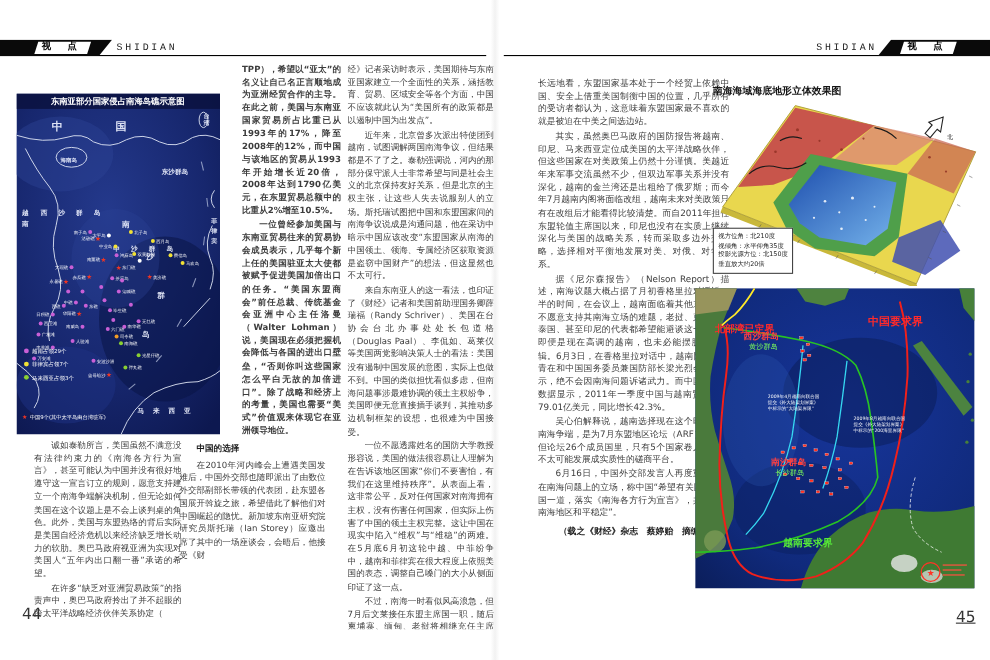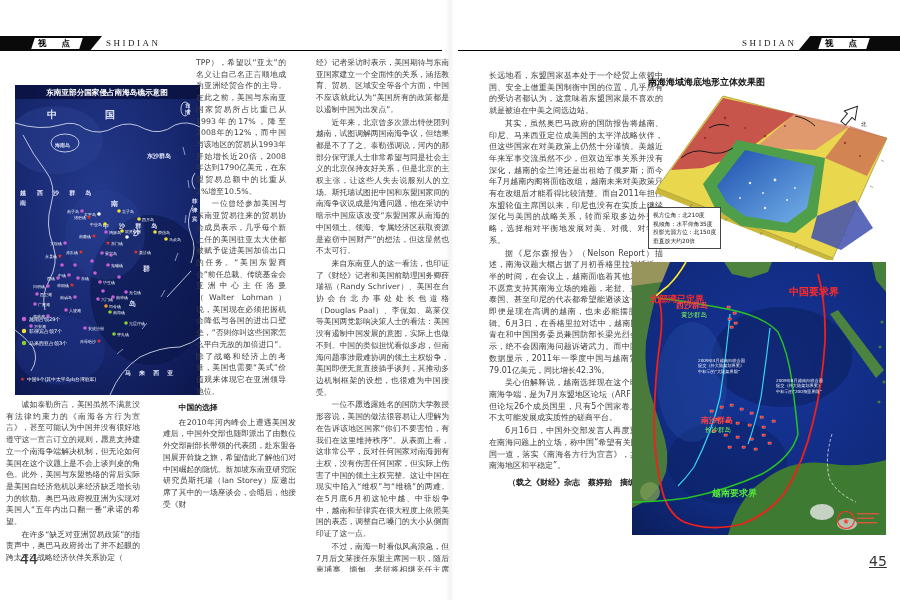--- a/index.html
+++ b/index.html
@@ -8,21 +8,21 @@
   .fold{position:absolute;left:446px;top:0;width:8px;height:600px;
         background:linear-gradient(90deg,rgba(0,0,0,0),rgba(0,0,0,.05),rgba(0,0,0,0));}
   
   .rule{position:absolute;top:50px;height:1px;background:#000;}
   .ribbon{position:absolute;top:36px;height:15px;background:#0a0a0a;}
   .ribbon-l{left:0;width:102px;clip-path:polygon(0 0,100% 0,88% 100%,0 100%);}
   .ribbon-r{right:0;width:102px;clip-path:polygon(12% 0,100% 0,100% 100%,0 100%);}
   .rwin{position:absolute;top:38px;width:48px;height:11px;background:#fff;transform:skewX(-18deg);}
   .rwin span{display:block;transform:skewX(18deg);font-size:8.5px;font-weight:bold;color:#000;
              letter-spacing:6px;text-align:center;line-height:11px;}
-  .shidian{position:absolute;top:38px;font-family:Liberation Serif, serif;font-size:9px;
+  .shidian{position:absolute;top:38px;font-family:Liberation Mono, monospace;font-size:9px;
            color:#222;letter-spacing:2.5px;}
   
   .col{position:absolute;overflow:hidden;font-size:7.8px;line-height:11.7px;color:#3d3d3d;
        text-align:justify;}
   .col p{margin:0;text-indent:2em;}
   .col p.cont{text-indent:0;}
   .col p+p{margin-top:1px;}
   .subhead{font-weight:bold;color:#1a1a1a;text-indent:2em;margin:3px 0 3px 0 !important;}
   .byline{font-weight:bold;text-align:center;text-indent:0 !important;margin-top:5px !important;
           color:#222;}
@@ -201,26 +201,26 @@
         <text x="14" y="236" font-size="5" fill="#fff">越南占领29个</text>
         <circle cx="9" cy="246" r="2.2" fill="#f2e135"></circle>
         <text x="14" y="248" font-size="5" fill="#fff">菲律宾占领7个</text>
         <circle cx="9" cy="258" r="2.2" fill="#8ad032"></circle>
         <text x="14" y="260" font-size="5" fill="#fff">马来西亚占领3个</text>
         <text x="5" y="296" font-size="5.5" fill="#ee3524">★</text>
         <text x="12" y="296" font-size="4.8" fill="#fff">中国9个(其中太平岛由台湾驻军)</text>
       </g>
   </svg>
 
-  <div class="col" style="left:6px;top:399px;width:134px;height:165px;">
+  <div class="col" style="left:31px;top:399px;width:134px;height:165px;">
     <p>诚如泰勒所言，美国虽然不满意没有法律约束力的《南海各方行为宣言》，甚至可能认为中国并没有很好地遵守这一宣言订立的规则，愿意支持建立一个南海争端解决机制，但无论如何美国在这个议题上是不会上谈判桌的角色。此外，美国与东盟热络的背后实际是美国自经济危机以来经济缺乏增长动力的软肋。奥巴马政府视亚洲为实现对美国人“五年内出口翻一番”承诺的希望。</p>
     <p>在许多“缺乏对亚洲贸易政策”的指责声中，奥巴马政府拎出了并不起眼的跨太平洋战略经济伙伴关系协定（</p>
   </div>
 
-  <div class="col" style="left:196px;top:57px;width:90px;height:339px;">
+  <div class="col" style="left:220px;top:57px;width:90px;height:339px;font-weight:bold;">
     <p class="cont">TPP），希望以“亚太”的名义让自己名正言顺地成为亚洲经贸合作的主导。在此之前，美国与东南亚国家贸易所占比重已从1993年的17%，降至2008年的12%，而中国与该地区的贸易从1993年开始增长近20倍，2008年达到1790亿美元，在东盟贸易总额中的比重从2%增至10.5%。</p>
     <p>一位曾经参加美国与东南亚贸易往来的贸易协会成员表示，几乎每个新上任的美国驻亚太大使都被赋予促进美国加倍出口的任务。“美国东盟商会”前任总裁、传统基金会亚洲中心主任洛曼（Walter Lohman）说，美国现在必须把握机会降低与各国的进出口壁垒，“否则你叫这些国家怎么平白无故的加倍进口”。除了战略和经济上的考量，美国也需要“美式”价值观来体现它在亚洲领导地位。</p>
   </div>
 
   <div class="col" style="left:163px;top:399px;width:133px;height:170px;">
     <p class="subhead">中国的选择</p>
     <p>在2010年河内峰会上遭遇美国发难后，中国外交部也随即派出了由数位外交部副部长带领的代表团，赴东盟各国展开斡旋之旅，希望借此了解他们对中国崛起的隐忧。新加坡东南亚研究院研究员斯托瑞（Ian Storey）应邀出席了其中的一场座谈会，会晤后，他接受《财</p>
   </div>
 
   <div class="col" style="left:316px;top:57px;width:133px;height:515px;">

